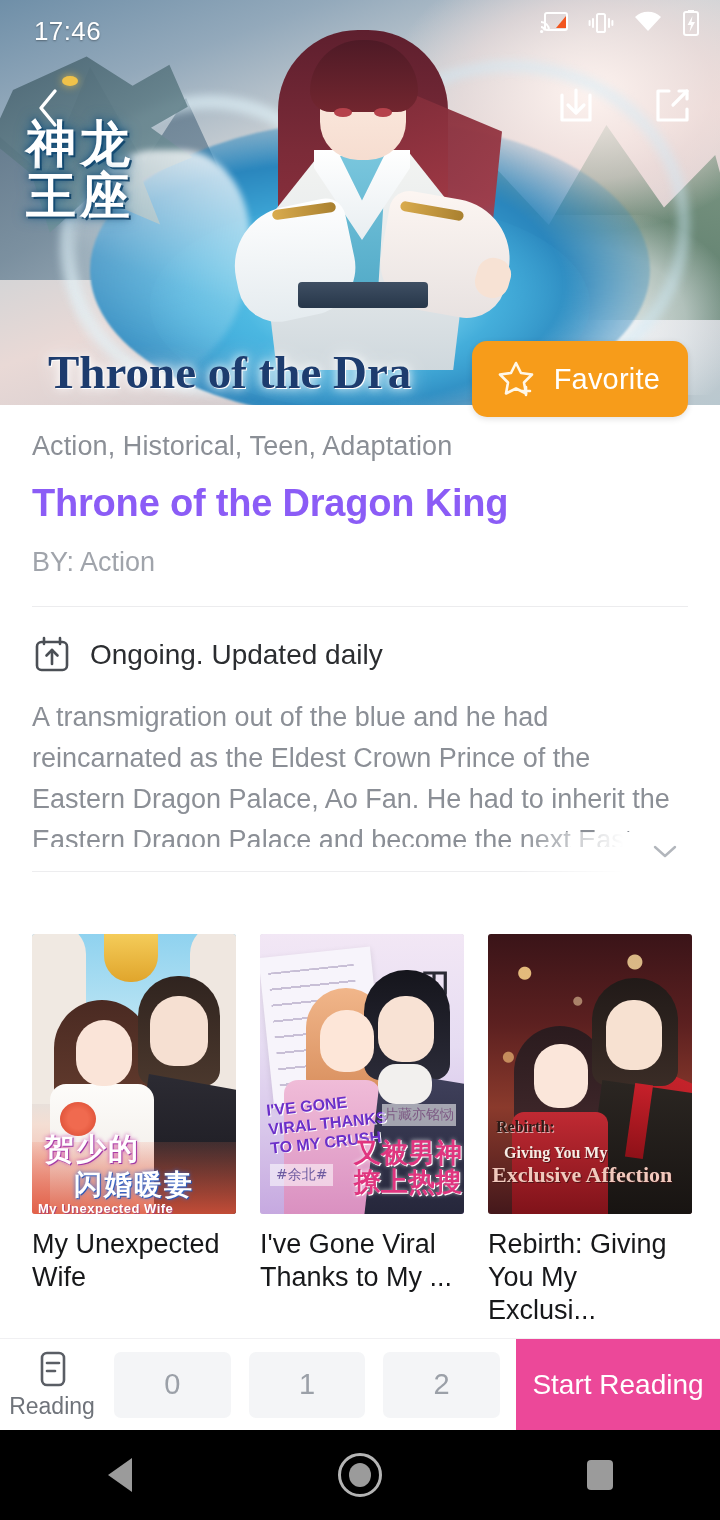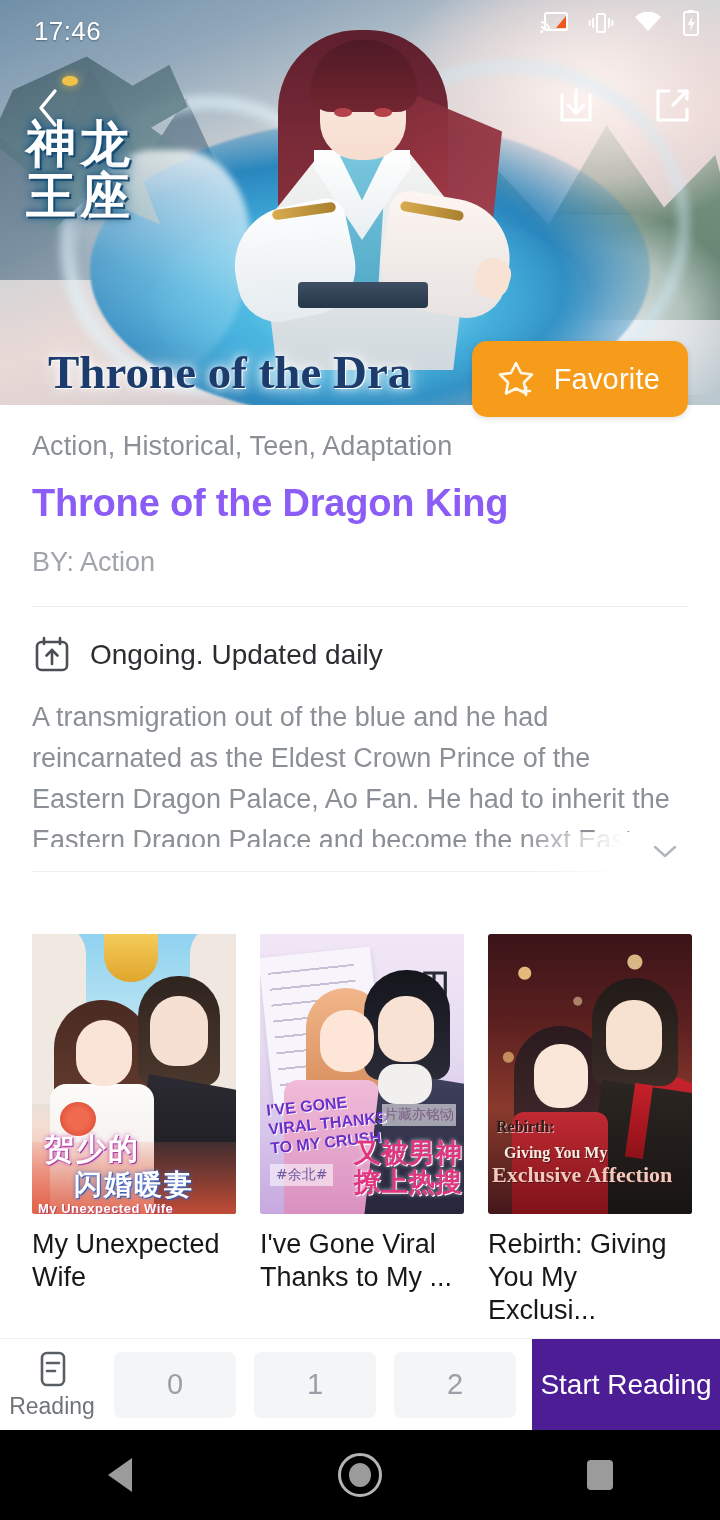--- a/index.html
+++ b/index.html
@@ -331,21 +331,21 @@
     width:104px; display:flex; flex-direction:column; align-items:center; justify-content:center; gap:2px;
   }
   .episodes-label { color:#6f737a; font-size:23px; }
   .ep-chips { flex:1; display:flex; align-items:center; gap:18px; padding:0 16px 0 10px; }
   .chip {
     flex:1; height:66px; background:#f4f5f7; border-radius:7px;
     display:flex; align-items:center; justify-content:center;
     color:#9ba0a8; font-size:29px;
   }
   .start-btn {
-    width:188px; background:#4c1d95; display:flex; align-items:center; justify-content:center;
+    width:204px; background:#ec4899; display:flex; align-items:center; justify-content:center;
     color:#fff; font-size:28px;
   }
 
   
   .navbar {
     position:absolute; left:0; bottom:0; width:720px; height:90px; background:#000;
     display:flex; align-items:center; justify-content:space-around;
   }
   .nav-btn { width:120px; height:90px; display:flex; align-items:center; justify-content:center; }
   .nav-tri { width:0; height:0; border-top:17px solid transparent; border-bottom:17px solid transparent; border-right:24px solid #9b9b9b; }

